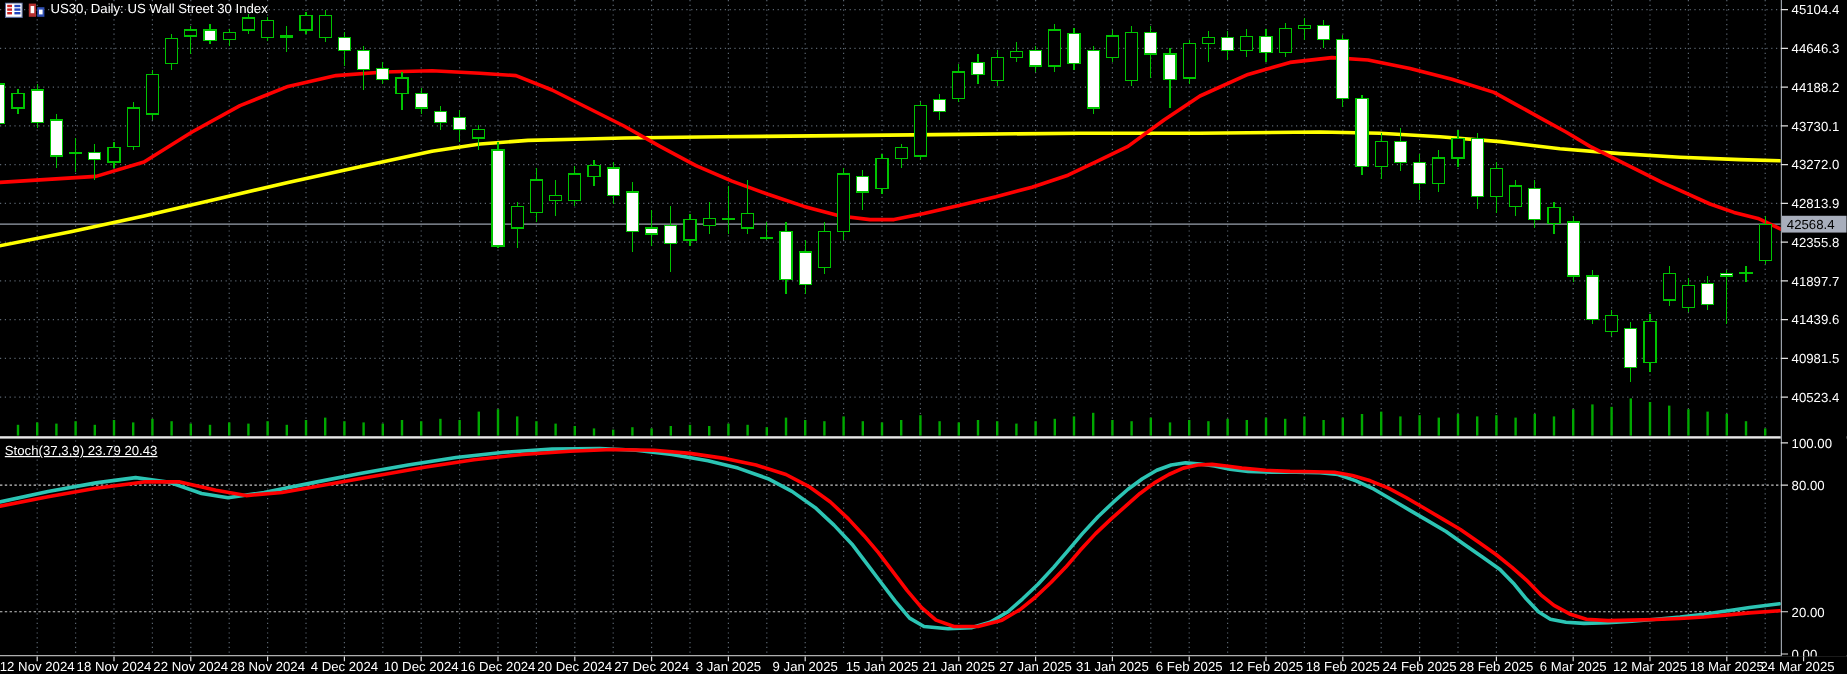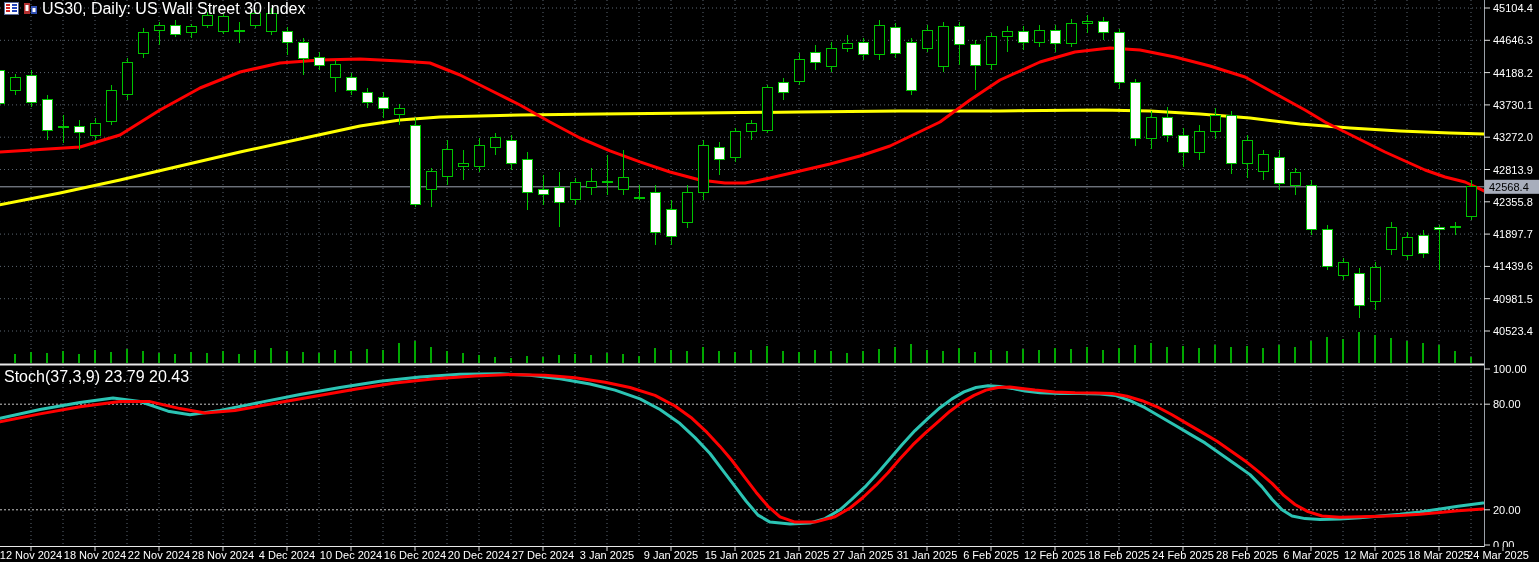--- a/index.html
+++ b/index.html
@@ -1,22 +1,22 @@
 <!DOCTYPE html>
 <html><head>
 <meta charset="utf-8">
 <style>
   html,body{margin:0;padding:0;background:#000;}
   #app{position:relative;width:1539px;height:562px;background:#000;overflow:hidden;
        font-family:"Liberation Sans",sans-serif;}
   #chart-svg{position:absolute;left:0;top:0;}
-  .overlay{position:absolute;color:#fff;font-size:16px;line-height:13px;white-space:nowrap;
+  .overlay{position:absolute;color:#fff;font-size:11px;line-height:13px;white-space:nowrap;
            display:flex;align-items:center;gap:4px;}
   #title-bar{left:4px;top:2px;}
-  #stoch-label{left:4px;top:370px;}
+  #stoch-label{left:4px;top:370px;text-decoration:underline;}
   .winicon{display:inline-block;width:15px;height:13px;position:relative;}
   svg text{font-family:"Liberation Sans",sans-serif;}
 </style>
 </head>
 <body>
 
 <div id="app">
   <svg id="chart-svg" width="1539" height="562">
       <rect x="0" y="0" width="1484" height="363" fill="#000"></rect>
       <rect x="0" y="367" width="1484" height="179" fill="#000"></rect>

